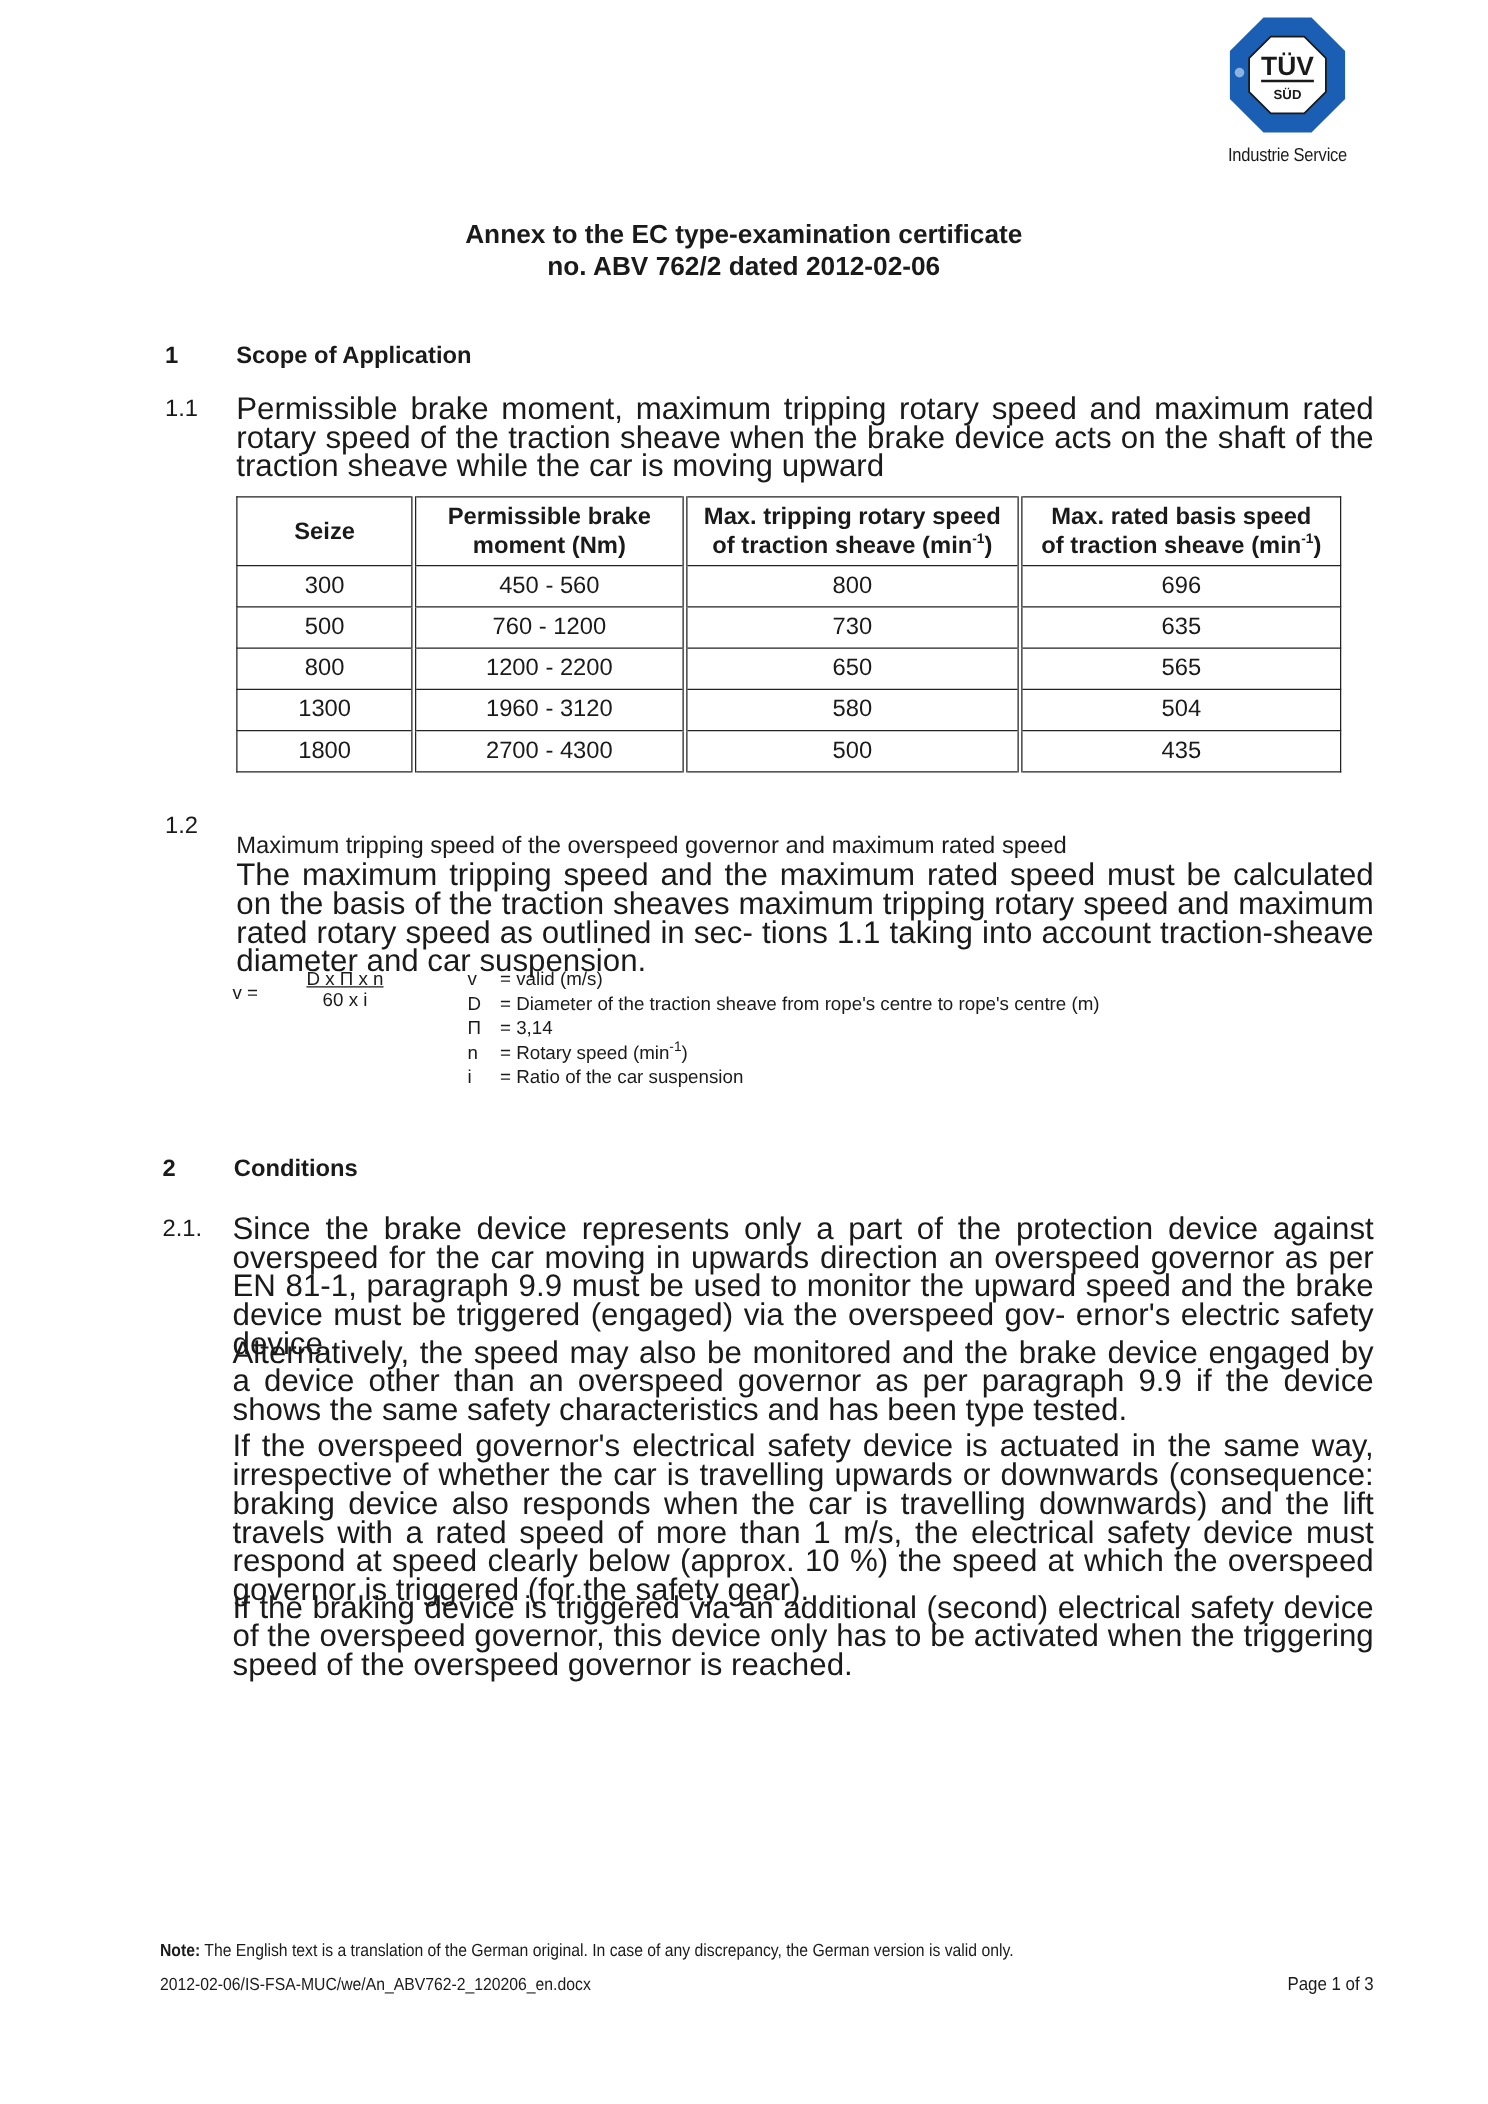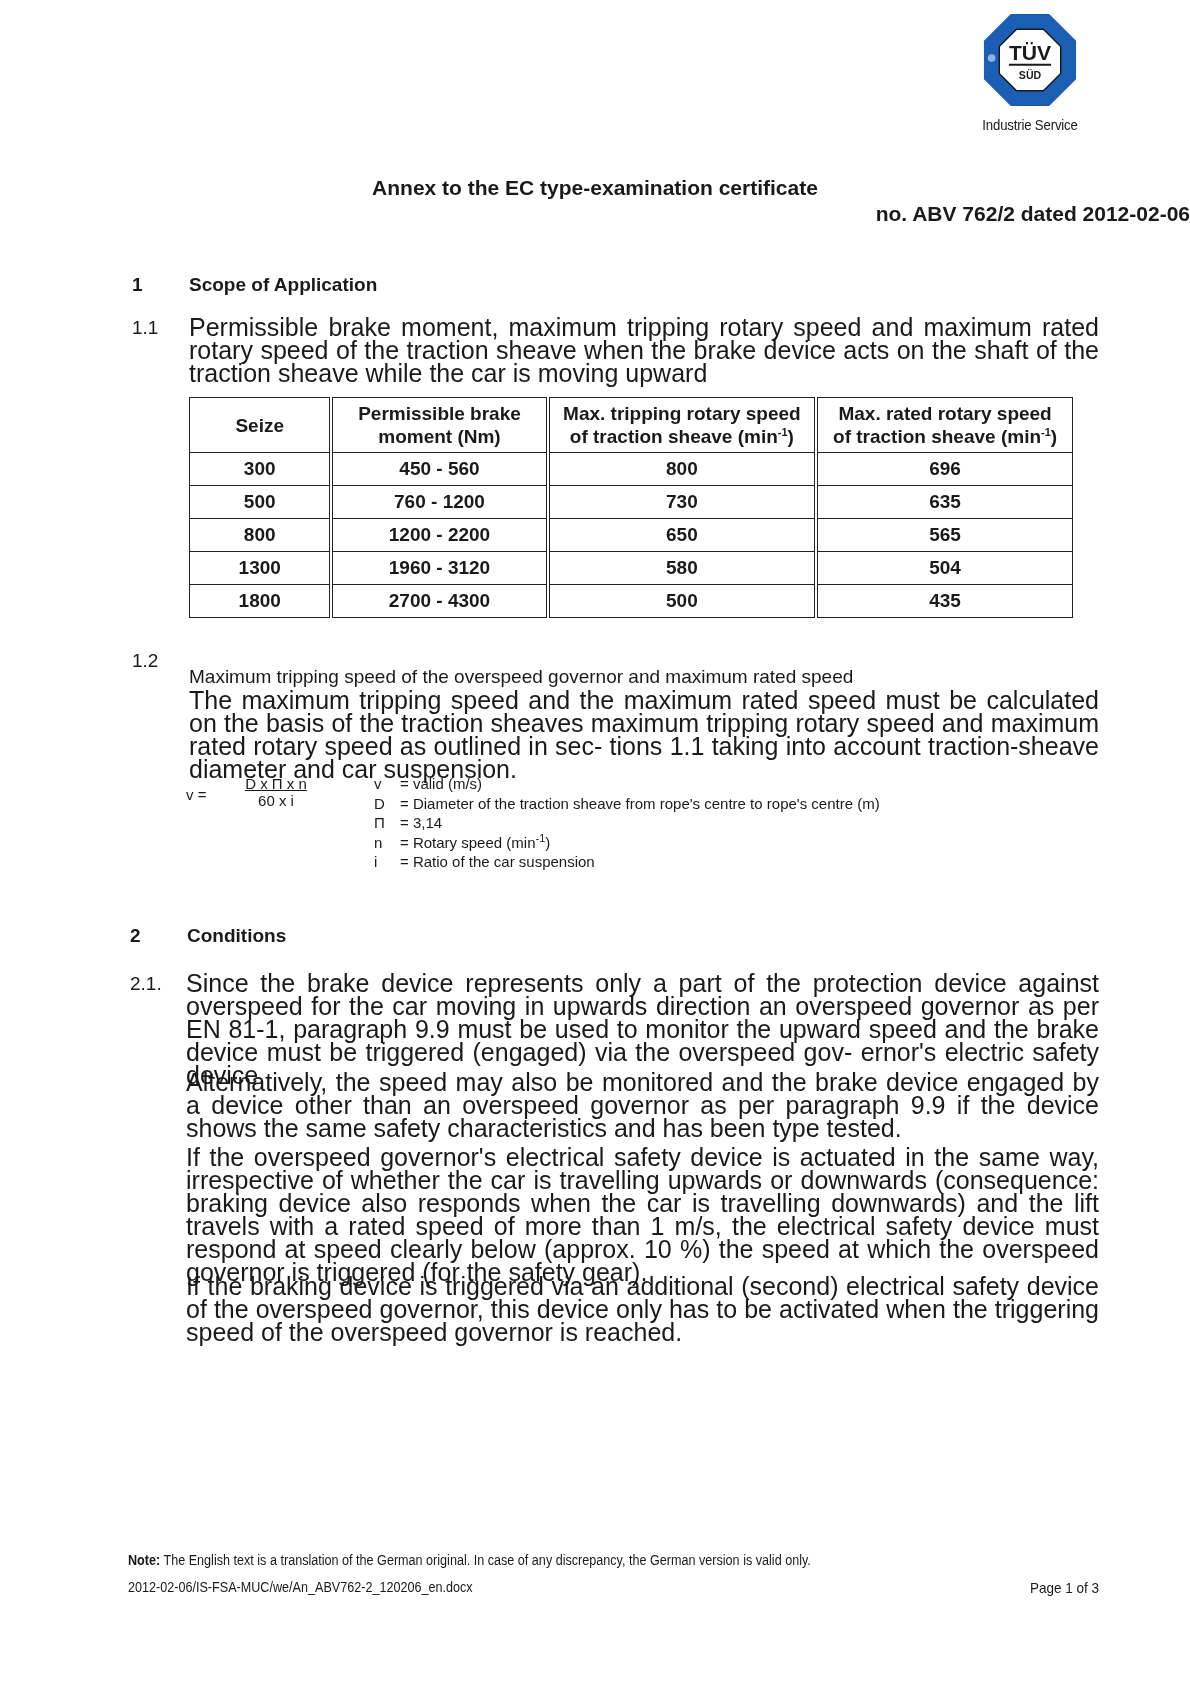--- a/index.html
+++ b/index.html
@@ -8,33 +8,33 @@
   .abs { position: absolute; }
 
   
   .logo { left: 982px; top: 12px; width: 96px; height: 96px; }
   .logo-sub { left: 960px; top: 116px; width: 140px; text-align: center; font-size: 15px;
               transform: scaleX(0.88); transform-origin: center; letter-spacing: -0.2px; }
 
   
   .title { left: 0; width: 1190px; text-align: center; font-weight: bold; font-size: 21px; }
   .title.l1 { top: 176px; }
-  .title.l2 { top: 202px; text-align: right; }
+  .title.l2 { top: 202px; }
 
   
   .num { font-size: 19px; }
   .h { font-weight: bold; font-size: 19px; }
   .para { font-size: 25px; line-height: 23px; text-align: justify; width: 910px; }
 
   
   table.spec { position: absolute; left: 189px; top: 397px; width: 884px; border-collapse: collapse;
                font-size: 19px; }
   table.spec th, table.spec td { border: 1.5px solid #222; text-align: center; padding: 0; }
   table.spec th { font-weight: bold; height: 54px; line-height: 23px; font-size: 19px; }
-  table.spec td { height: 32px; font-weight: bold; }
+  table.spec td { height: 32px; }
   table.spec .c1 { width: 141px; }
   table.spec .c2 { width: 214px; }
   table.spec .c3 { width: 268px; }
   table.spec .c4 { width: 257px; }
   table.spec .sep { border-left-width: 4px; border-left-style: double; }
   sup { font-size: 11px; vertical-align: super; line-height: 0; }
 
   
   .formula { font-size: 15px; }
   .frac-top { text-decoration: underline; }
@@ -75,21 +75,21 @@
       </th>
       <th class="c2 sep">
         <span>Permissible brake</span><br>
         <span>moment (Nm)</span>
       </th>
       <th class="c3 sep">
         <span>Max. tripping rotary speed</span><br>
         <span>of traction sheave (min</span><sup>-1</sup><span>)</span>
       </th>
       <th class="c4 sep">
-        <span>Max. rated rotary speed</span><br>
+        <span>Max. rated basis speed</span><br>
         <span>of traction sheave (min</span><sup>-1</sup><span>)</span>
       </th>
     </tr>
   </thead>
   <tbody>
     <tr>
       <td>300</td>
       <td class="sep">450 - 560</td>
       <td class="sep">800</td>
       <td class="sep">696</td>

